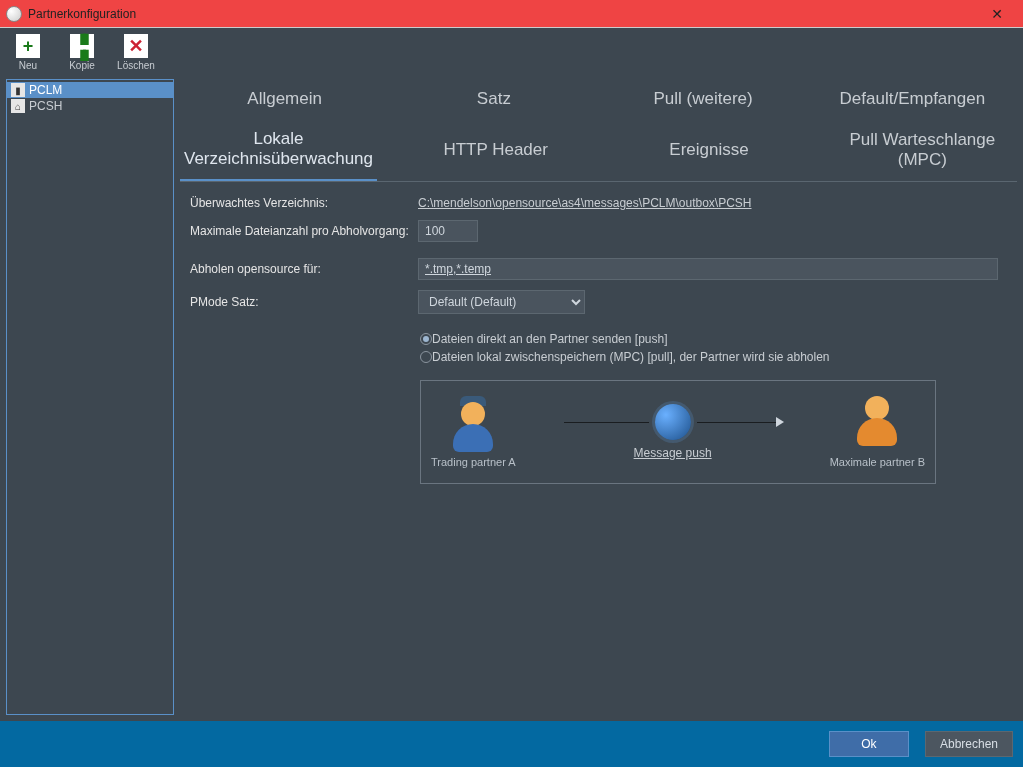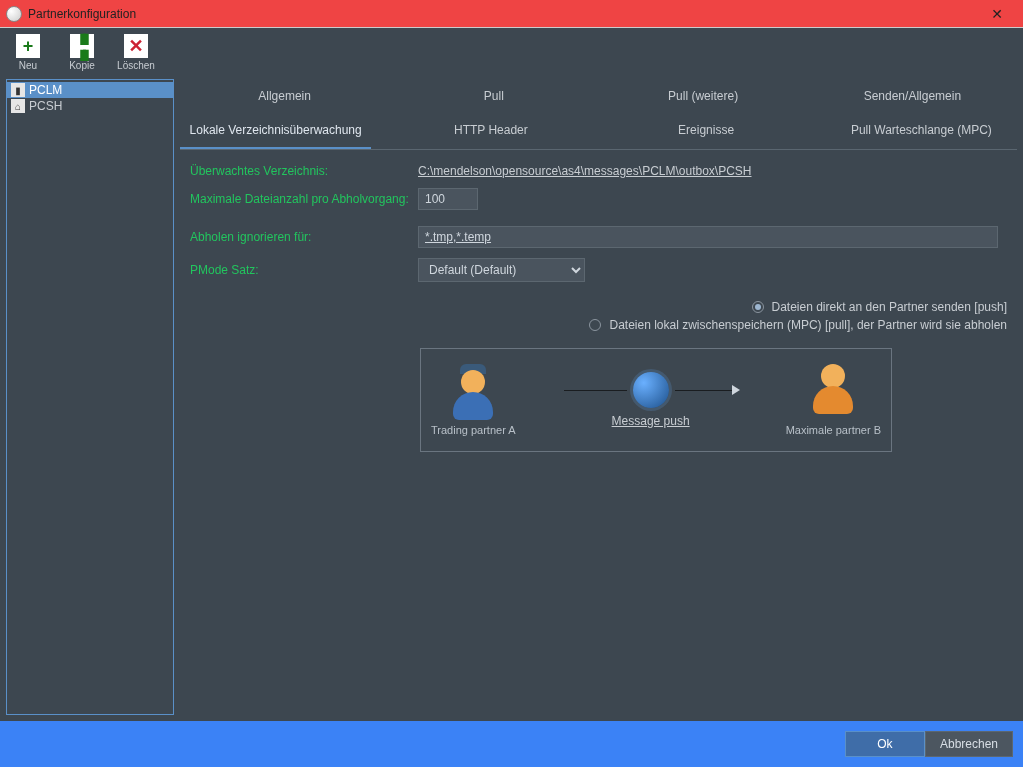--- a/index.html
+++ b/index.html
@@ -79,21 +79,22 @@
   .side-icon {
     width:14px; height:14px;
     background:#e6e6e6;
     display:inline-flex; align-items:center; justify-content:center;
     font-size:10px; color:#333;
   }
   .content { flex:1; display:flex; flex-direction:column; min-width:0;}
   .tabrow {
     display:flex;
     color:#c8cdd2;
-    font-size:12px;
+    font-size:17px;
+    align-items:center;
   }
   .tab {
     flex:1;
     text-align:center;
     padding:10px 4px;
     cursor:pointer;
   }
   .tabrow.row2 .tab.active {
     color:#dfe6ee;
     border-bottom: 2px solid #5a90c8;
@@ -104,48 +105,48 @@
   }
   .formwrap {
     padding: 14px 10px;
   }
   .row {
     display:flex;
     align-items:center;
     margin-bottom: 10px;
     gap:8px;
   }
-  .lbl { width: 220px; color:#22c55e; }
+  .lbl { width: 220px; color:#e5e5e5; }
   .val { color:#c8cdd2;text-decoration:underline; }
   input.txt, select.sel {
     background:#4a545e;
     border:1px solid #5c6770;
     color:#cfd6dd;
     padding:3px 6px;
     font-family:inherit;
     font-size:12px;
   }
   input.txt.small { width:60px; }
   input.txt.wide { width:580px;text-decoration:underline; }
   select.sel { width:167px; }
-  .radio-row { display:flex; align-items:center; gap:8px; margin:4px 0 4px 230px;justify-content:flex-end; }
+  .radio-row { display:flex; align-items:center; margin:4px 0 4px 230px; }
   .radio {
     width:12px; height:12px;
     border:1px solid #8a949e;
     border-radius:50%;
     display:inline-flex; align-items:center; justify-content:center;
     cursor:pointer;
     flex-shrink:0;
   }
   .radio.sel::after {
     content:""; width:6px; height:6px; border-radius:50%; background:#9db6d0;
   }
   .diagram {
     margin: 16px 0 0 230px;
-    width:472px;
+    width:516px;
     height:104px;
     border:1px solid #6a7580;
     display:flex;
     align-items:center;
     justify-content:space-around;
     padding:6px 10px;
     position:relative;
     gap:42px;
   }
   .partner { display:flex; flex-direction:column; align-items:center; gap:4px; }
@@ -175,23 +176,23 @@
   }
   .arrowline.tri::after {
     content:""; position:absolute; right:-2px; top:-5px;
     border-left:8px solid #cfd6dd; border-top:5px solid transparent; border-bottom:5px solid transparent;
   }
   .midcol { display:flex; flex-direction:column; align-items:center; gap:6px; flex:1;text-decoration:underline;}
   .midrow { display:flex; align-items:center; width:100%;}
   .footer {
     display:flex;
     justify-content:flex-end;
-    gap:0;
+    gap:16px;
     padding:10px 10px;
-    background:#3b82f6;
+    background:#0369a1;
   }
   .btn {
     min-width:80px;
     padding:5px 14px;
     text-align:center;
     border:1px solid #5c6770;
     background:#4c5660;
     color:#d8dee5;
     cursor:pointer;
     font-size:12px;
@@ -236,43 +237,43 @@
     <div class="side-item">
       <span class="side-icon">⌂</span>
       <span>PCSH</span>
     </div>
   </div>
 
   <div class="content">
 
     <div class="tabrow">
       <div class="tab">Allgemein</div>
-      <div class="tab">Pull</div>
+      <div class="tab">Satz</div>
       <div class="tab">Pull (weitere)</div>
-      <div class="tab">Senden/Allgemein</div>
+      <div class="tab">Default/Empfangen</div>
     </div>
 
     <div class="tabrow row2">
       <div class="tab active">Lokale Verzeichnisüberwachung</div>
       <div class="tab">HTTP Header</div>
       <div class="tab">Ereignisse</div>
       <div class="tab">Pull Warteschlange (MPC)</div>
     </div>
 
     <div class="formwrap">
       <div class="row">
         <div class="lbl">Überwachtes Verzeichnis:</div>
         <div class="val">C:\mendelson\opensource\as4\messages\PCLM\outbox\PCSH</div>
       </div>
       <div class="row">
         <div class="lbl">Maximale Dateianzahl pro Abholvorgang:</div>
         <input class="txt small" value="100" style="">
       </div>
       <div class="row" style="margin-top:16px;">
-        <div class="lbl">Abholen ignorieren für:</div>
+        <div class="lbl">Abholen opensource für:</div>
         <input class="txt wide" value="*.tmp,*.temp" style="">
       </div>
       <div class="row">
         <div class="lbl">PMode Satz:</div>
         <select class="sel">
           <option>Default (Default)</option>
         </select>
       </div>
 
       <div class="radio-row" style="margin-top:18px;">

